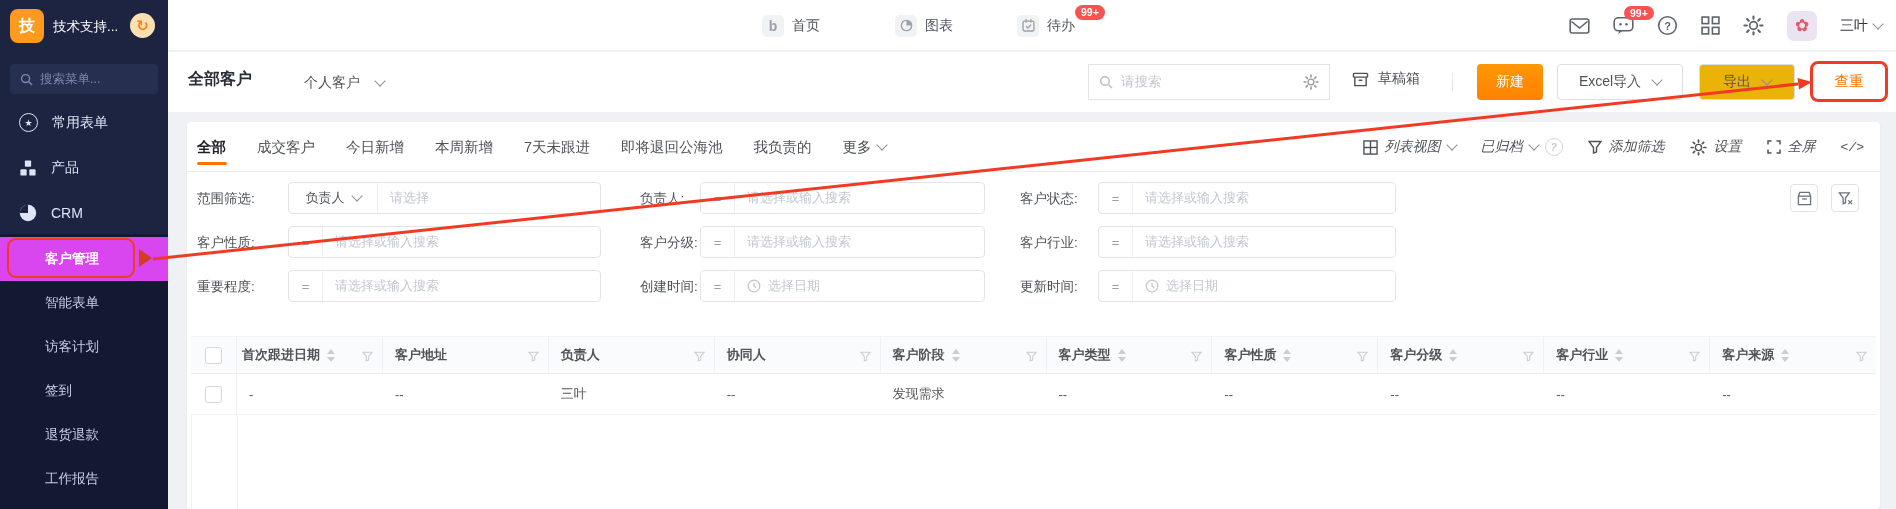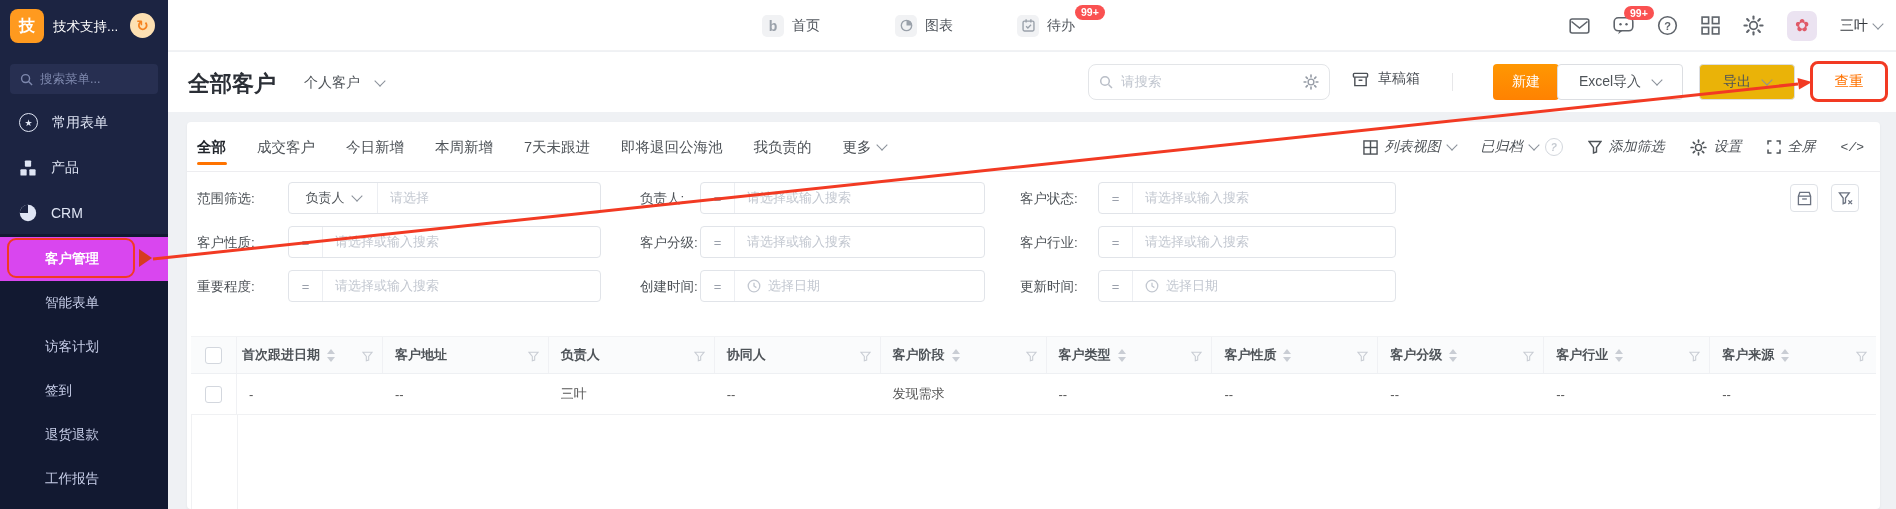--- a/index.html
+++ b/index.html
@@ -35,30 +35,30 @@
   .top-right{position:absolute;right:14px;top:0;height:51px;display:flex;align-items:center;gap:23px;}
   .tr-ico{position:relative;display:flex;align-items:center;justify-content:center;color:#5f646b;}
   .avatar{width:30px;height:30px;border-radius:7px;background:#ebe3f1;display:flex;align-items:center;
     justify-content:center;color:#e05a68;font-size:17px;}
   .user{display:flex;align-items:center;gap:6px;font-size:14px;color:#33373d;}
   .chev{width:7px;height:7px;border-right:1.5px solid #8a909a;border-bottom:1.5px solid #8a909a;
     transform:rotate(45deg);margin-top:-4px;flex:none;}
 
   
   .content-header{position:absolute;left:168px;top:52px;width:1728px;height:60px;background:#fff;z-index:3;}
-  .page-title{position:absolute;left:20px;top:17px;font-size:22px;font-weight:bold;color:#2b2f36;}
+  .page-title{position:absolute;left:20px;top:17px;font-size:16px;font-weight:bold;color:#2b2f36;}
   .scope-sel{position:absolute;left:136px;top:22px;font-size:14px;color:#4e5358;display:flex;gap:16px;align-items:center;}
-  .hd-search{position:absolute;left:920px;top:12px;width:242px;height:36px;border:1px solid #e3e5e8;border-radius:8px;
+  .hd-search{position:absolute;left:920px;top:12px;width:242px;height:36px;border:1px solid #e3e5e8;border-radius:0;
     display:flex;align-items:center;padding:0 10px;gap:8px;box-sizing:border-box;font-size:13.5px;color:#c1c6cf;}
   .hd-search .gear-right{margin-left:auto;display:flex;}
   .draft{position:absolute;left:1184px;top:18px;display:flex;gap:9px;align-items:center;font-size:14px;color:#4a4f55;}
   .hd-div{position:absolute;left:1284px;top:21px;width:1px;height:18px;background:#e7e7e9;}
   .btn{display:flex;align-items:center;justify-content:center;box-sizing:border-box;border-radius:4px;font-size:14px;}
   .btn-create{position:absolute;left:1309px;top:12px;width:66px;height:36px;
-    background:linear-gradient(180deg,#ff9702,#ff8201);color:#fff;margin-left:16px;}
+    background:linear-gradient(180deg,#ff9702,#ff8201);color:#fff;}
   .btn-excel{position:absolute;left:1389px;top:12px;width:126px;height:36px;border:1px solid #dcdee2;color:#4e5358;gap:12px;background:#fff;}
   .btn-export{position:absolute;left:1531px;top:12px;width:96px;height:36px;border:1px solid #dcdee2;color:#4e5358;gap:12px;background:#eab308;}
   .btn-dedupe{position:absolute;left:1642px;top:9px;width:78px;height:41px;background:#fff;
     border:3px solid #f23a23;border-radius:8px;color:#ff7300;font-size:14.5px;text-align:right;}
 
   
   .card{position:absolute;left:187px;top:122px;width:1693px;height:387px;background:#fff;border-radius:4px;
     box-shadow:0 1px 3px rgba(0,0,0,.05);z-index:3;}
   .tabs-row{position:absolute;left:0;top:0;width:100%;height:50px;border-bottom:1px solid #ededf0;box-sizing:border-box;}
   .tabs{position:absolute;left:10px;top:0;height:50px;display:flex;gap:31px;align-items:center;}

